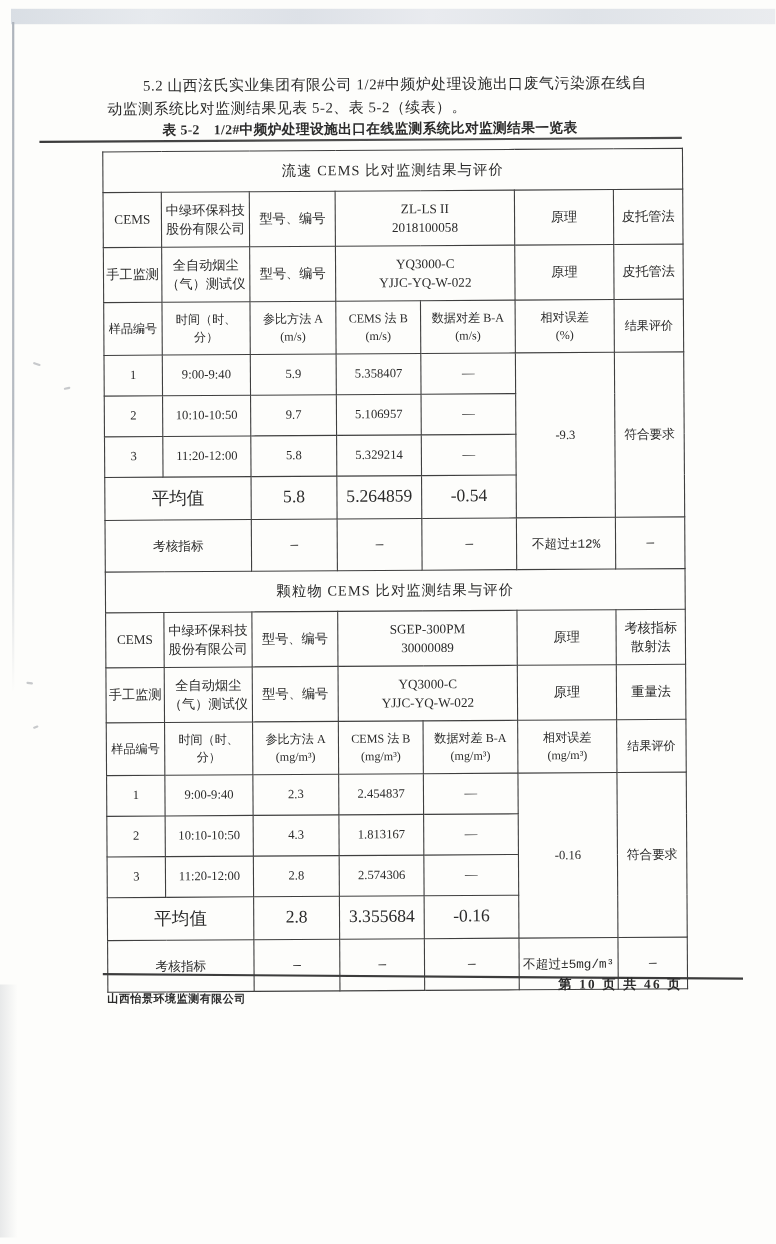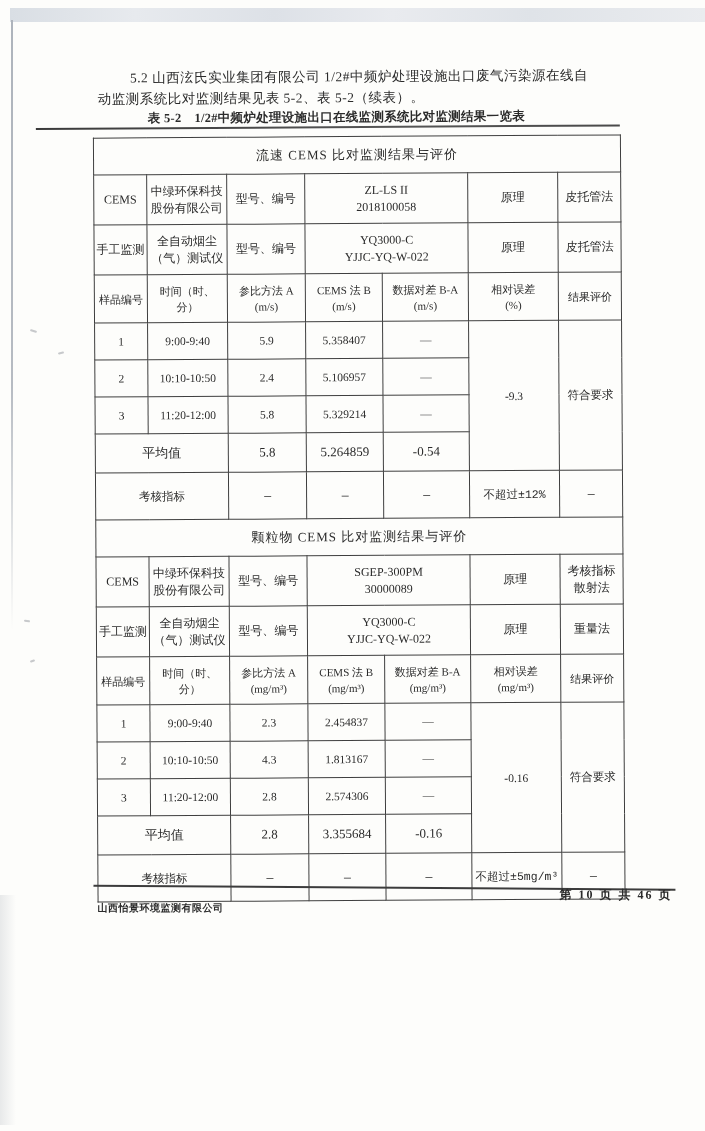--- a/index.html
+++ b/index.html
@@ -57,34 +57,34 @@
     text-align:center;vertical-align:middle;
     white-space:pre-line;
     padding:1px 2px;
     color:#2b2b2b;
   }
   table.cmp{border:1.5px solid #333;}
   .r-sec td{height:34px;font-size:13px;letter-spacing:1px;}
   .r-inst td{height:47px;font-size:12px;line-height:17px;}
   .r-head td{height:45px;font-size:11px;line-height:16px;}
   .r-data td{height:34px;font-size:11.5px;}
-  .r-avg td{height:36px;font-size:13px;}
+  .r-avg td{height:36px;font-size:16px;}
   .r-assess td{height:44px;font-size:11.5px;font-family:Liberation Mono, monospace;}
 
   .footer-rule{
     position:absolute;left:91px;top:883px;width:582px;height:1.6px;
     background:#3c3c3c;transform:rotate(.75deg);transform-origin:left center;
   }
   .footer-company{
     position:absolute;left:95px;top:900px;font-size:10px;letter-spacing:.5px;
     transform:rotate(.4deg);
     font-weight:bold;
   }
   .footer-page{
-    position:absolute;left:505px;top:888px;width:165px;text-align:right;
+    position:absolute;left:505px;top:888px;width:165px;
     font-size:12px;font-weight:600;letter-spacing:2px;white-space:pre;
     transform:rotate(.4deg);
   }
 </style>
 </head>
 <body>
 
 <div class="scan-top"></div>
 <div class="scan-left"></div>
 <div class="scan-left-low"></div>
@@ -153,21 +153,21 @@
           <td>9:00-9:40</td>
           <td>5.9</td>
           <td>5.358407</td>
           <td>—</td>
           <td rowspan="4">-9.3</td>
           <td rowspan="4">符合要求</td>
         </tr>
         <tr class="r-data">
           <td>2</td>
           <td>10:10-10:50</td>
-          <td>2.4</td>
+          <td>9.7</td>
           <td>5.106957</td>
           <td>—</td>
         </tr>
         <tr class="r-data">
           <td>3</td>
           <td>11:20-12:00</td>
           <td>5.8</td>
           <td>5.329214</td>
           <td>—</td>
         </tr>

